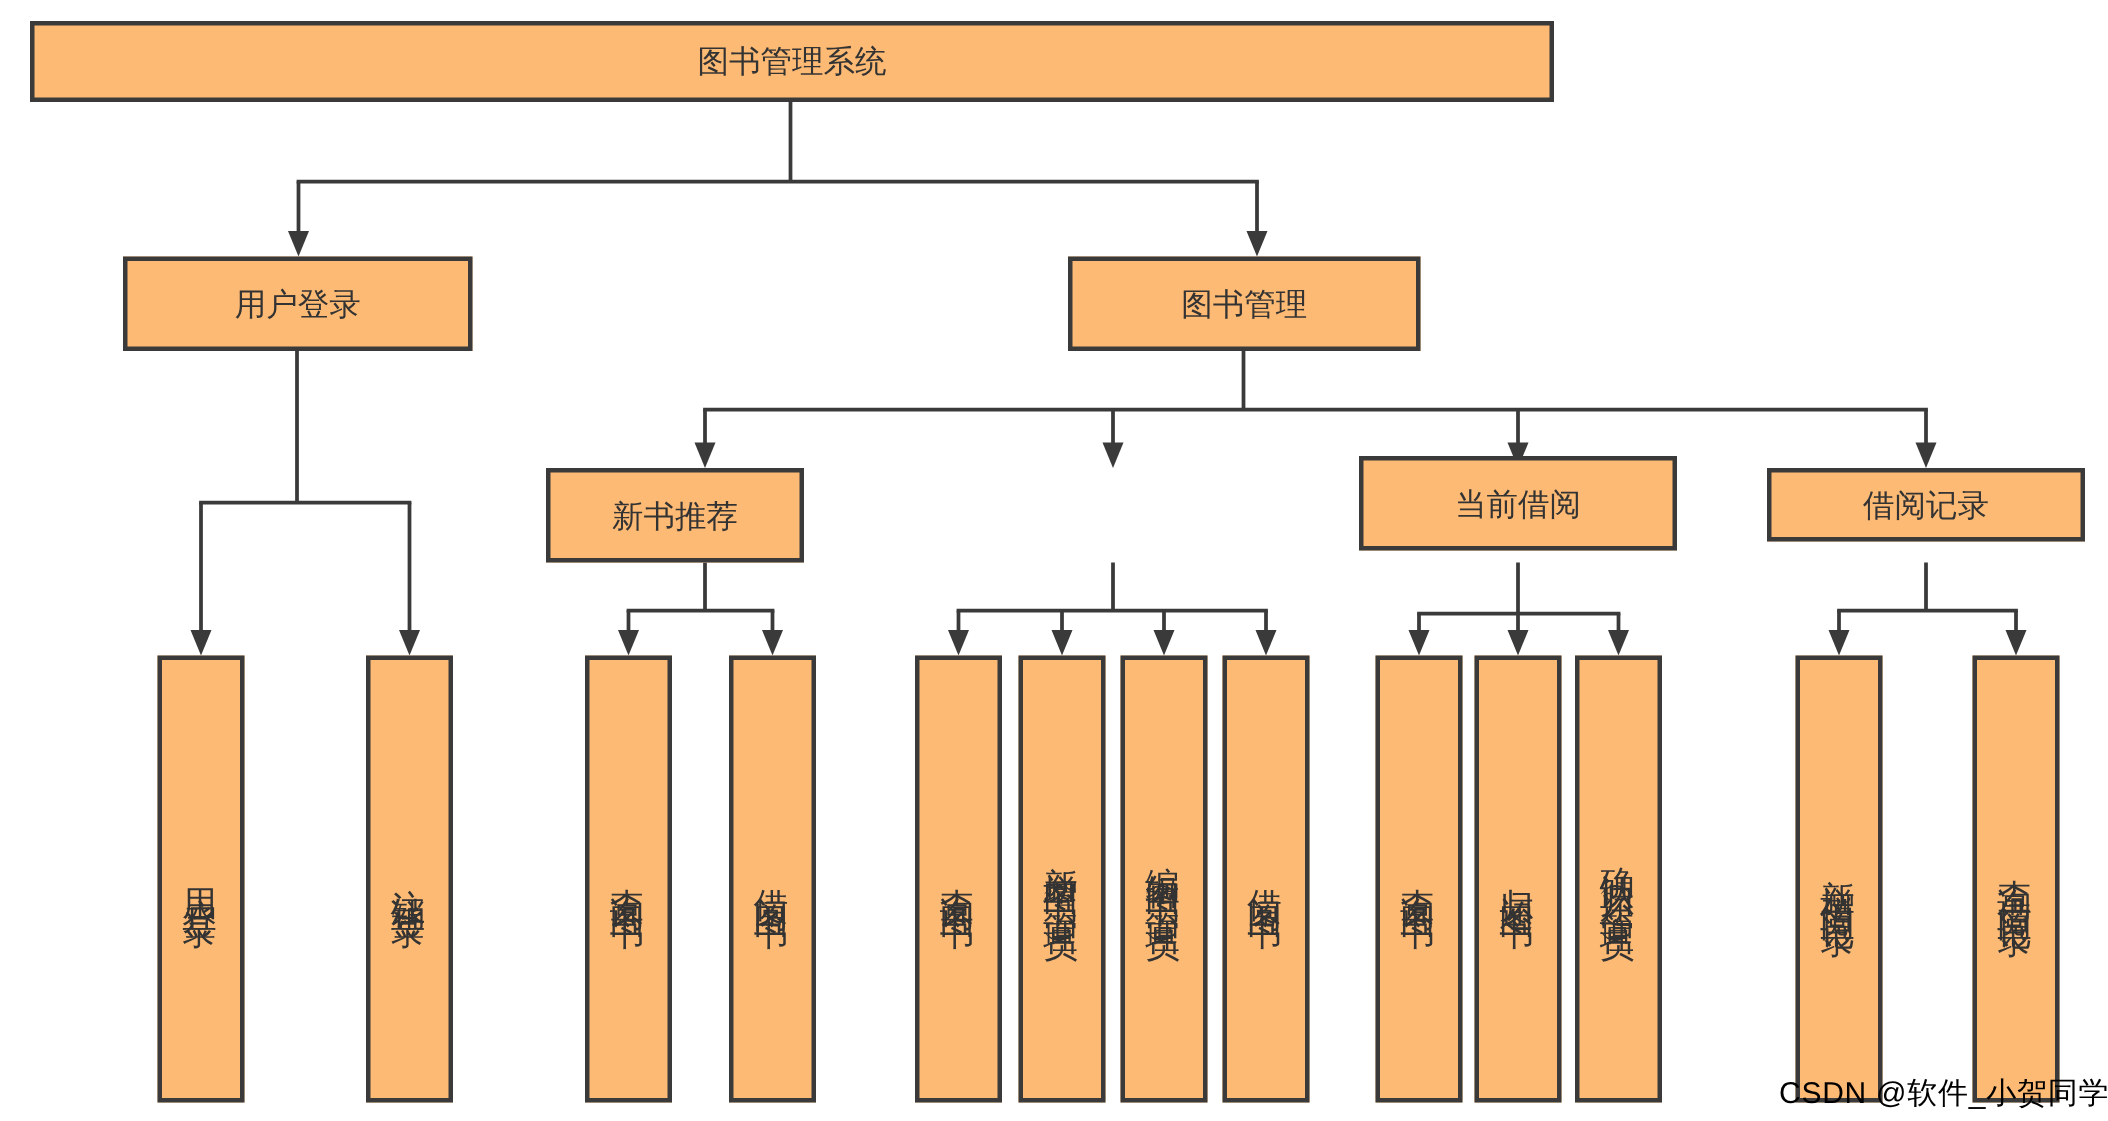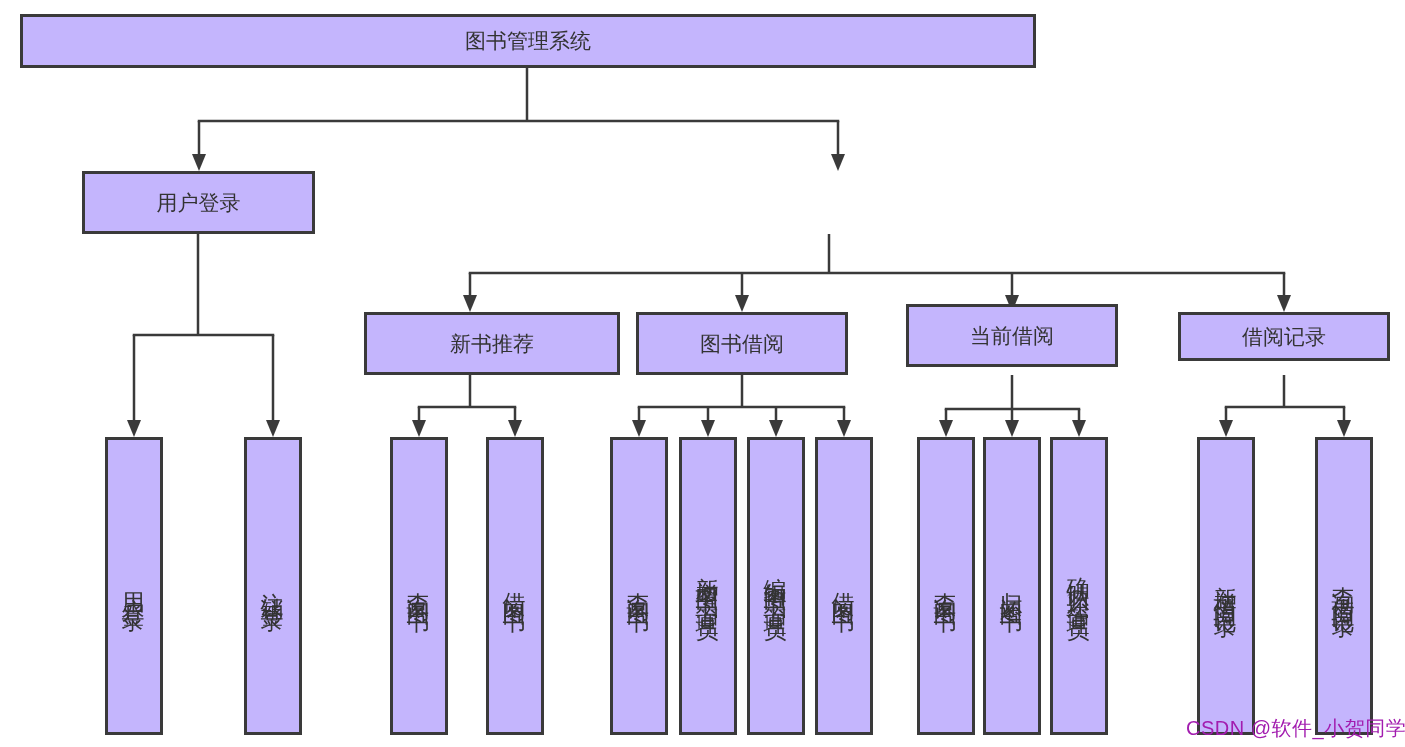--- a/index.html
+++ b/index.html
@@ -14,21 +14,21 @@
   #connectors {
     position: absolute;
     left: 0; top: 0;
     width: 1405px; height: 747px;
     z-index: 0;
   }
   .node {
     position: absolute;
     box-sizing: border-box;
     border: 3px solid #3a3a3a;
-    background: #c4b5fd;
+    background: #fdba74;
     display: flex;
     align-items: center;
     justify-content: center;
     color: #333333;
     font-size: 21px;
     z-index: 1;
     white-space: nowrap;
   }
   .node.leaf {
     writing-mode: vertical-rl;
@@ -36,21 +36,21 @@
     font-size: 23px;
     letter-spacing: 6px;
     white-space: normal;
   }
   .watermark {
     position: absolute;
     left: 1186px;
     top: 715px;
     z-index: 2;
     font-size: 20px;
-    color: #a21caf;
+    color: #000000;
     letter-spacing: 0.5px;
     white-space: nowrap;
   }
 </style>
 </head>
 <body>
 
 <div class="canvas">
 
   <svg id="connectors" viewBox="0 0 1405 747" xmlns="http://www.w3.org/2000/svg">
@@ -104,23 +104,23 @@
       <path d="M1224.75 407H1345.25" fill="none" stroke="#3a3a3a" stroke-width="2.5"></path>
       <path d="M1226 407V422" fill="none" stroke="#3a3a3a" stroke-width="2.5"></path>
       <path d="M1219 420L1233 420L1226 437Z" fill="#3a3a3a" stroke="none"></path>
       <path d="M1344 407V422" fill="none" stroke="#3a3a3a" stroke-width="2.5"></path>
       <path d="M1337 420L1351 420L1344 437Z" fill="#3a3a3a" stroke="none"></path>
     </svg>
 
   <div class="node" style="left:20px; top:14px; width:1016px; height:54px;">图书管理系统</div>
 
   <div class="node" style="left:82px; top:171px; width:233px; height:63px;">用户登录</div>
+  <div class="node" style="left:712px; top:171px; width:235px; height:63px;">图书管理</div>
 
-  <div class="node" style="left:364px; top:312px; width:256px; height:63px;">新书推荐</div>
-  <div class="node" style="left:636px; top:312px; width:212px; height:63px;">图书借阅</div>
+  <div class="node" style="left:364px; top:312px; width:172px; height:63px;">新书推荐</div>
   <div class="node" style="left:906px; top:304px; width:212px; height:63px;">当前借阅</div>
   <div class="node" style="left:1178px; top:312px; width:212px; height:49px;">借阅记录</div>
 
   <div class="node leaf" style="left:105px; top:437px; width:58px; height:298px;">用户登录</div>
   <div class="node leaf" style="left:244px; top:437px; width:58px; height:298px;">注销登录</div>
 
   <div class="node leaf" style="left:390px; top:437px; width:58px; height:298px;">查询图书</div>
   <div class="node leaf" style="left:486px; top:437px; width:58px; height:298px;">借阅图书</div>
 
   <div class="node leaf" style="left:610px; top:437px; width:58px; height:298px;">查询图书</div>

